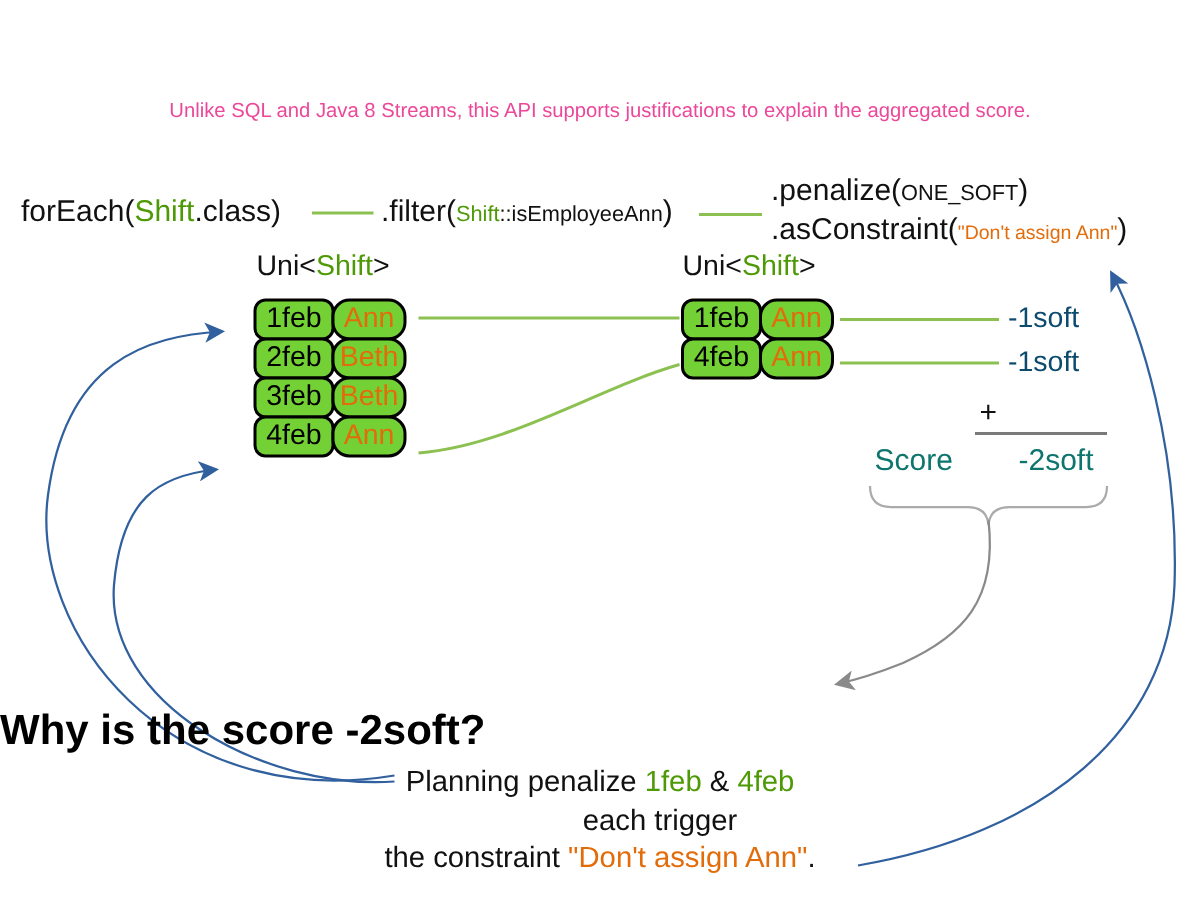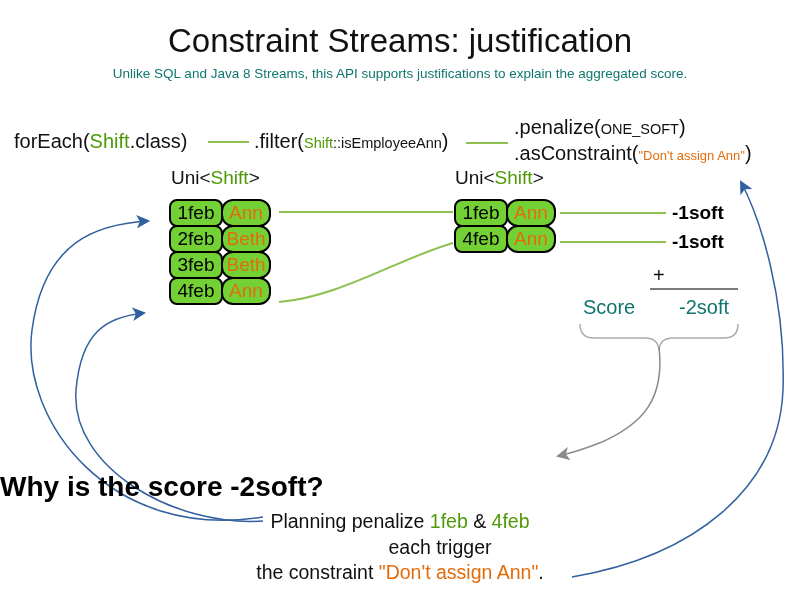--- a/index.html
+++ b/index.html
@@ -13,37 +13,37 @@
     --sum-line:#7a7a7a;
   }
   html,body{margin:0;padding:0;background:#fff;}
   #slide{
     position:relative;width:800px;height:600px;background:#fff;overflow:hidden;
     font-family:"Liberation Sans",sans-serif;color:#1a1a1a;
   }
   #wires{position:absolute;left:0;top:0;z-index:0;}
   .abs{position:absolute;z-index:1;white-space:nowrap;}
   .title{left:0;top:22px;width:100%;text-align:center;font-size:33px;color:#111;}
-  .subtitle{left:0;top:66px;width:100%;text-align:center;font-size:13.5px;color:#0f766e;}
+  .subtitle{left:0;top:66px;width:100%;text-align:center;font-size:13.5px;color:#ec4899;}
   .code{font-size:20px;color:#111;}
   .code .small{font-size:14.5px;}
   .code .tiny{font-size:13px;}
   .green-text{color:var(--green-text);}
   .orange-text{color:var(--orange);}
   .uni{font-size:19px;color:#111;}
   .shift-table{display:flex;flex-direction:column;z-index:2;}
   .trow{display:flex;margin-top:-2px;}
   .trow:first-child{margin-top:0;}
   .cell{
     height:24px;line-height:24px;border:2px solid #000;border-radius:8px;
     background:var(--green-fill);font-size:19px;text-align:center;
   }
   .cell.date{width:50px;color:#000;}
   .cell.name{width:46px;margin-left:-2px;color:var(--orange);border-radius:12px;}
-  .penalty{font-size:19px;color:#000000;font-weight:bold;}
+  .penalty{font-size:19px;color:#0c4a6e;}
   .plus{font-size:20px;color:#111;}
   .score-word{font-size:20px;color:#0f766e;}
   .why-heading{left:0;top:471px;width:100%;font-size:28px;font-weight:bold;color:#000;}
   .why-line{left:0;width:100%;text-align:center;font-size:19.5px;color:#111;}
 </style>
 </head>
 <body>
 
 <div id="slide">
 
@@ -72,21 +72,20 @@
 
     <path d="M659 347 C665 400 642 424 602 442 C582 450 572 453 558 456" stroke="#8a8a8a" stroke-width="1.5" fill="none" marker-end="url(#mGray)"></path>
 
     <path d="M263 517 C110 542 20 420 32 330 C44 240 98 224 148 221" stroke="#31609f" stroke-width="1.5" fill="none" marker-end="url(#mBlue)"></path>
 
     <path d="M263 521 C175 527 70 468 76 390 C81 332 106 317 144 313" stroke="#31609f" stroke-width="1.5" fill="none" marker-end="url(#mBlue)"></path>
 
     <path d="M572 577 C695 556 779 488 783 390 C786 298 760 218 741 182" stroke="#31609f" stroke-width="1.5" fill="none" marker-end="url(#mBlue)"></path>
   </svg>
 
-  <div class="abs title">Constraint Streams: justification</div>
   <div class="abs subtitle">Unlike SQL and Java 8 Streams, this API supports justifications to explain the aggregated score.</div>
 
   <div class="abs code" style="left:14px;top:130px;">
     <span>forEach(</span><span class="green-text">Shift</span><span>.class)</span>
   </div>
 
   <div class="abs code" style="left:254px;top:130px;">
     <span>.filter(</span><span class="small green-text">Shift</span><span class="small">::isEmployeeAnn</span><span>)</span>
   </div>
 

